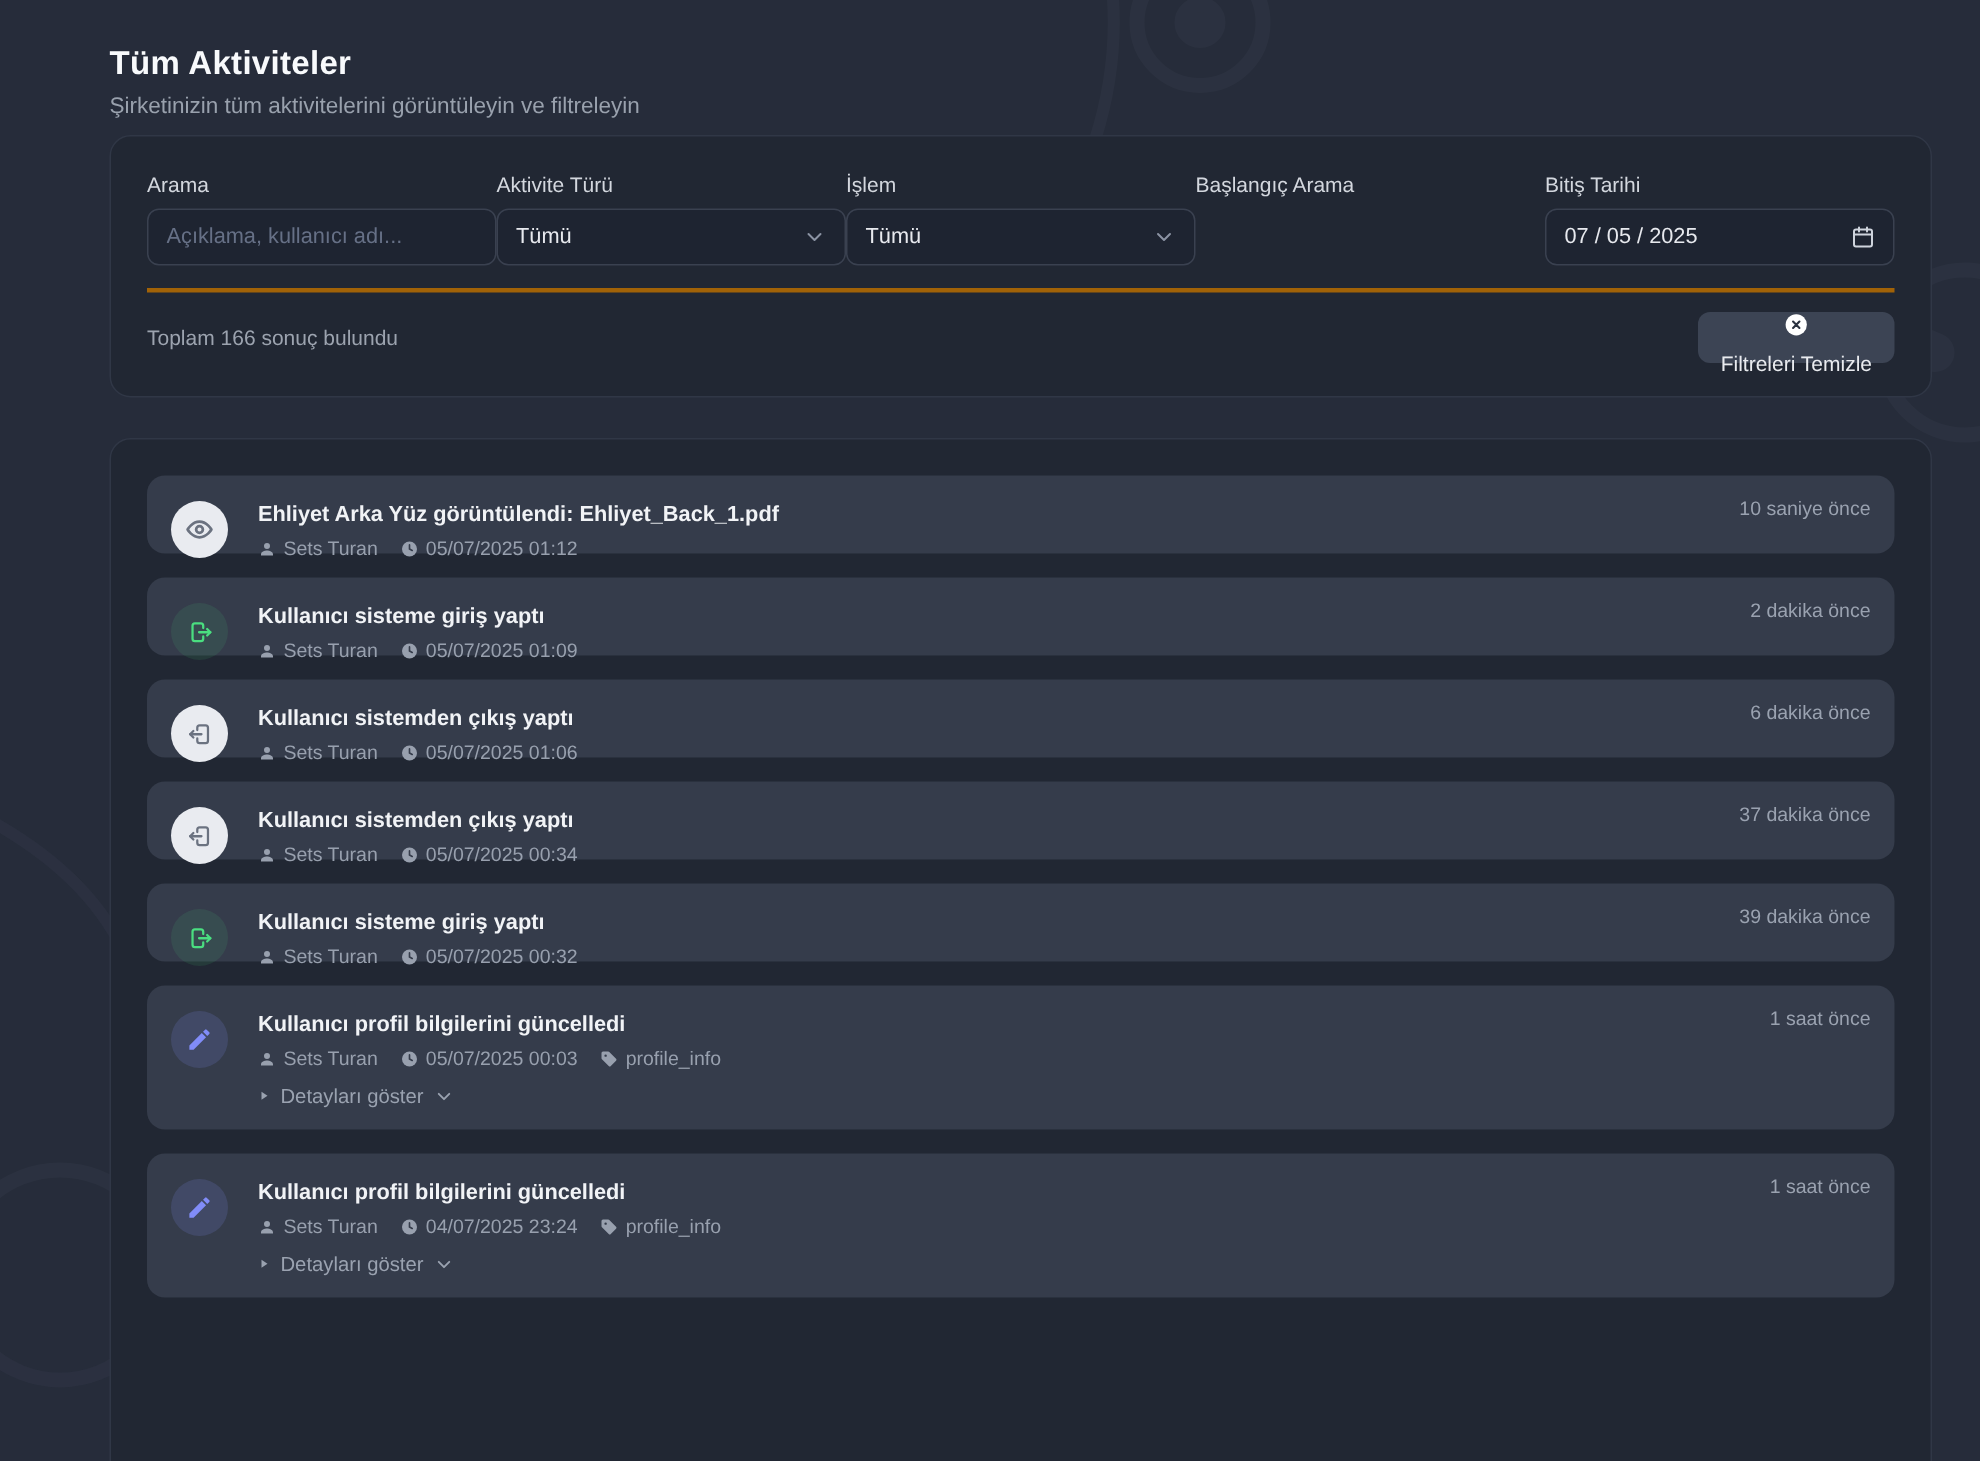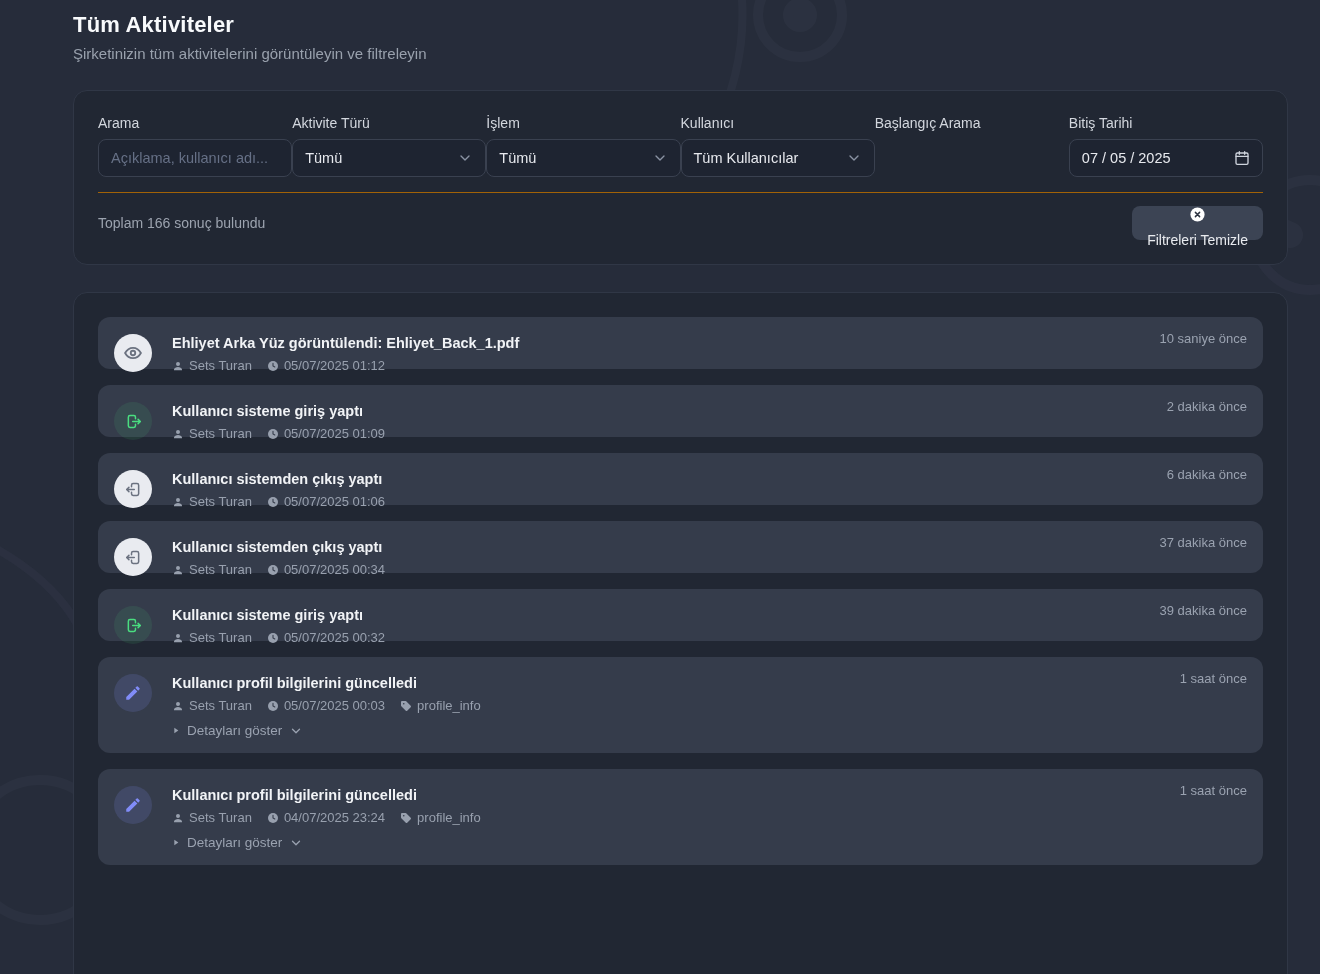--- a/index.html
+++ b/index.html
@@ -10,21 +10,21 @@
     font-family: "Liberation Sans", sans-serif;
     position: relative;
   }
   .bg-decor {
     position: absolute; inset: 0;
     pointer-events: none;
   }
   .content { position: absolute; left: 73px; top: 0; width: 1215px; }
 
   
-  .page-header { padding-top: 12px; }
+  .page-header { padding-top: 29px; }
   .page-title { font-size: 22px; font-weight: bold; color: #f8fafc; letter-spacing: .2px; }
   .page-subtitle { margin-top: 7px; font-size: 15px; color: #99a1ad; }
 
   
   .panel {
     background: #212733;
     border: 1px solid #303746;
     border-radius: 14px;
   }
   .filter-panel {
@@ -44,21 +44,21 @@
     padding: 0 12px;
     font-size: 14.5px; color: #e7e9ee;
   }
   input.control { display: block; outline: none; }
   input.control::placeholder { color: #667086; }
   .control .chev { flex: 0 0 auto; color: #8b93a3; display: flex; }
   .control .cal { flex: 0 0 auto; color: #cfd4dd; display: flex; }
 
   .filter-footer {
     margin-top: 15px;
-    border-top: 1px solid #a16207;
+    border-top: 3px solid #a16207;
     padding-top: 13px;
     display: flex; align-items: center; justify-content: space-between;
   }
   .results-text { font-size: 14px; color: #9ca3af; }
   .clear-btn {
     display: inline-flex; align-items: center; gap: 9px;
     height: 34px; padding: 0 15px;
     background: #3c4454; border: none; border-radius: 8px;
     color: #e9ebef; font-size: 14px; font-family: inherit;
     cursor: pointer;
@@ -144,31 +144,20 @@
         <div class="control">
           <span>Tümü</span>
           <span class="chev">
             <svg width="16" height="16" viewBox="0 0 24 24" fill="none" stroke="currentColor" stroke-width="2" stroke-linecap="round" stroke-linejoin="round">
                 <path d="M6 9l6 6 6-6"></path>
               </svg>
           </span>
         </div>
       </div>
       <div class="filter-field">
-        <div class="filter-label">Kullanıcı</div>
-        <div class="control">
-          <span>Tüm Kullanıcılar</span>
-          <span class="chev">
-            <svg width="16" height="16" viewBox="0 0 24 24" fill="none" stroke="currentColor" stroke-width="2" stroke-linecap="round" stroke-linejoin="round">
-                <path d="M6 9l6 6 6-6"></path>
-              </svg>
-          </span>
-        </div>
-      </div>
-      <div class="filter-field">
         <div class="filter-label">Başlangıç Arama</div>
       </div>
       <div class="filter-field">
         <div class="filter-label">Bitiş Tarihi</div>
         <div class="control">
           <span>07 / 05 / 2025</span>
           <span class="cal">
             <svg width="16" height="16" viewBox="0 0 24 24" fill="none" stroke="currentColor" stroke-width="2" stroke-linecap="round" stroke-linejoin="round">
                 <rect x="3" y="4.5" width="18" height="17" rx="2"></rect>
                 <path d="M8 2.5v4M16 2.5v4M3 9.5h18"></path>

